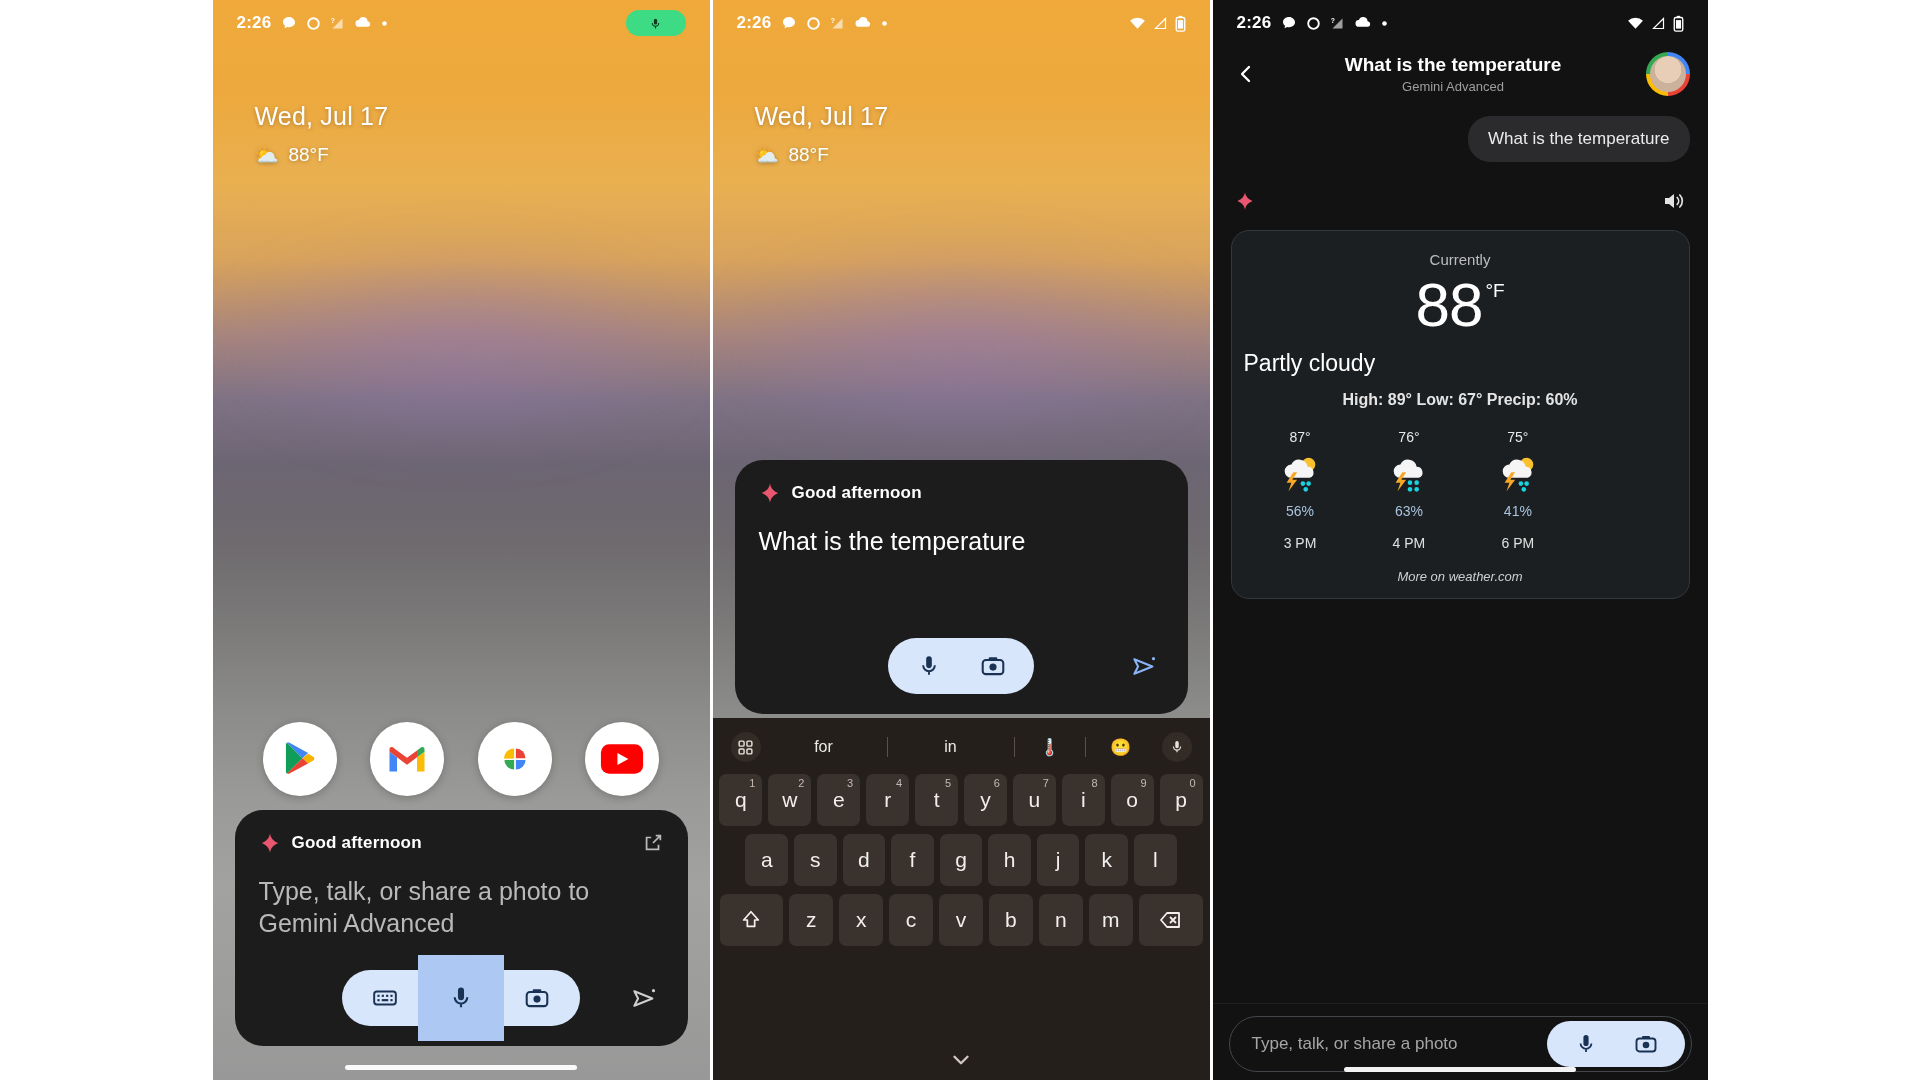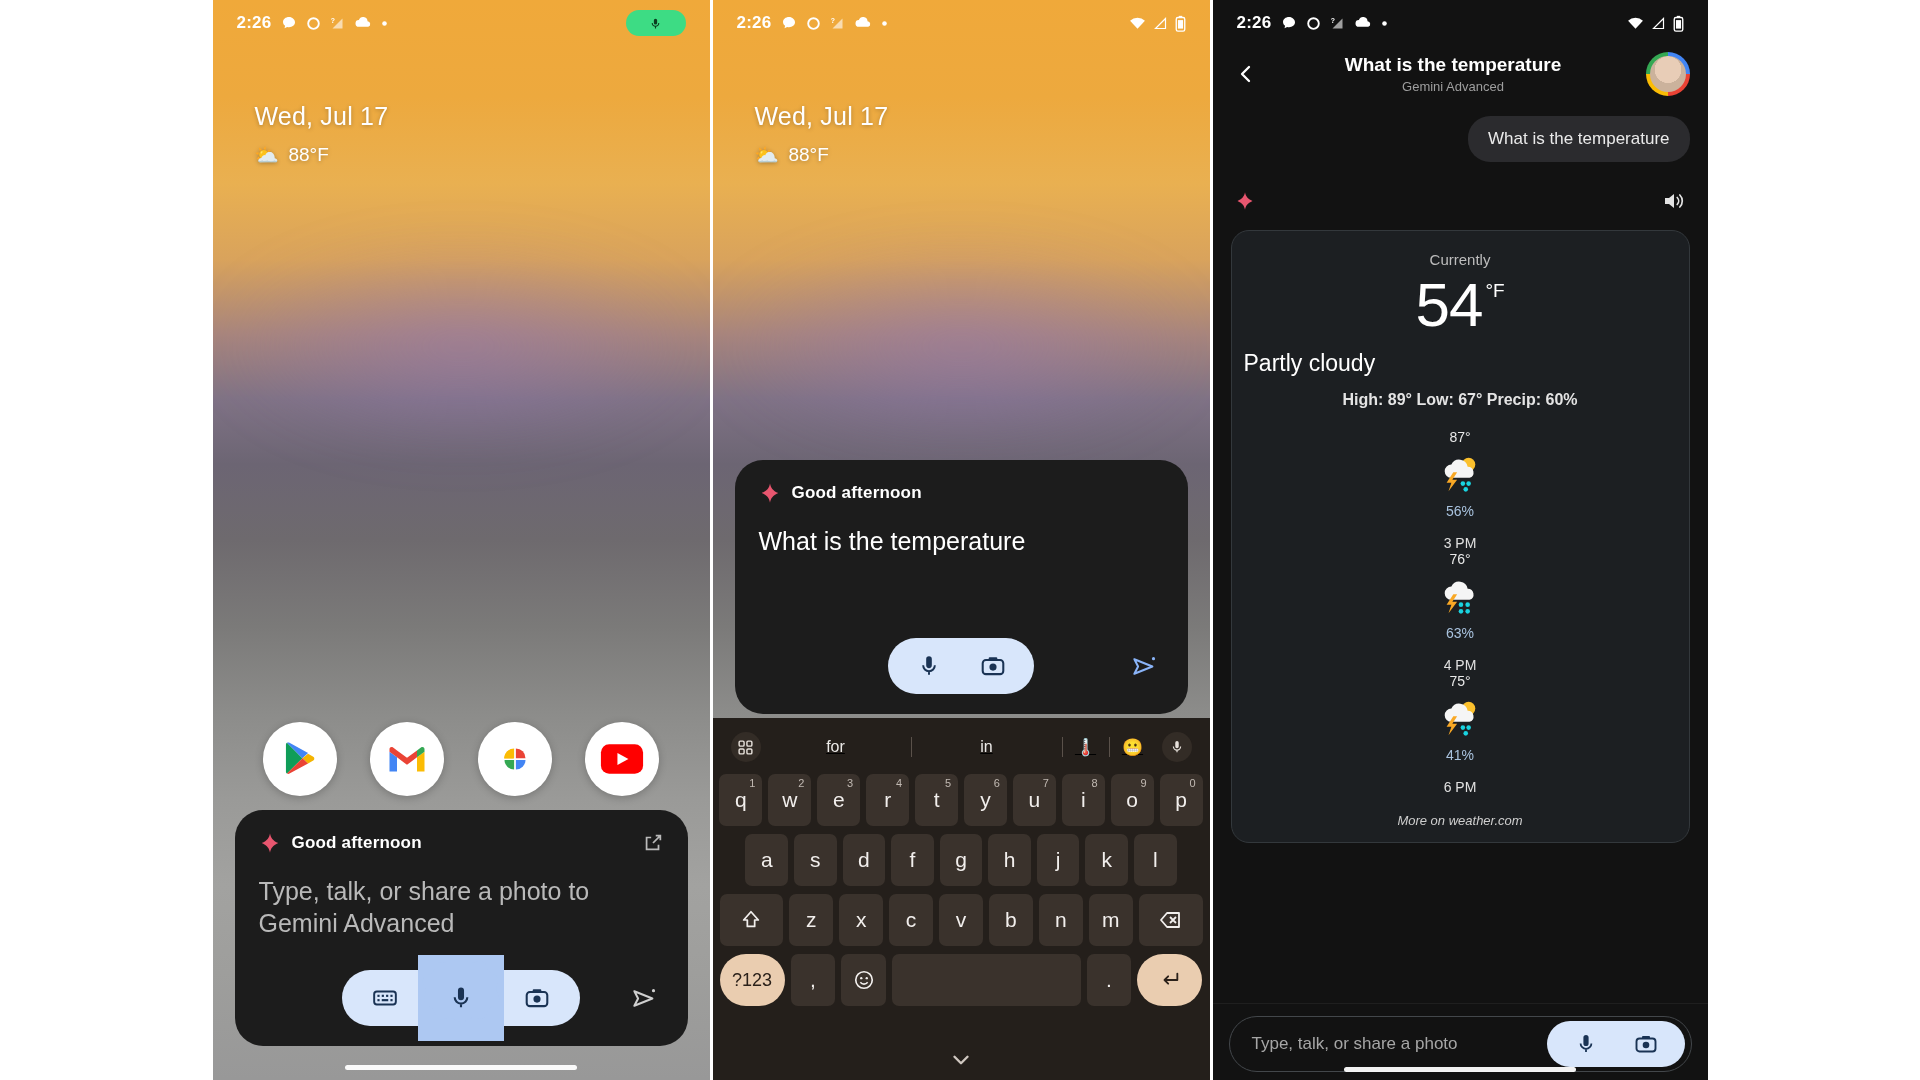--- a/index.html
+++ b/index.html
@@ -189,22 +189,21 @@
     left:0; right:0; bottom:0;
     height: 362px;
     background:#241f1b;
     padding: 6px 4px 0;
     display:flex; flex-direction:column;
   }
   .kb-sugg {
     height: 46px;
     display:flex; align-items:center;
     padding: 0 14px;
-    gap: 4px;
-    text-decoration: underline;
+    gap: 16px;
   }
   .kb-grid { width:30px; height:30px; border-radius:50%; background:#332c26; display:flex; align-items:center; justify-content:center; flex:0 0 auto;}
   .kb-sugg-word {
     flex:1 1 0; text-align:center; color:#eceae8; font-size:16px;
   }
   .kb-sep { width:1px; height:20px; background:#5a514a; }
   .kb-emoji { width:38px; text-align:center; font-size:17px; }
   .kb-mic-btn { width:30px; height:30px; border-radius:50%; background:#332c26; display:flex; align-items:center; justify-content:center; margin-left:6px; flex:0 0 auto;}
   .kb-rows { flex:1 1 auto; display:flex; flex-direction:column; justify-content:flex-start; gap:8px; padding: 4px 3px 0;}
   .kb-row { display:flex; gap:6px; justify-content:center; }
@@ -280,21 +279,20 @@
   }
   .w-currently { text-align:center; color:#bdbdbd; font-size:15px; }
   .w-temprow { display:flex; align-items:flex-start; justify-content:center; margin-top: 6px; }
   .w-temp { color:#fff; font-size:62px; font-weight:400; line-height:1; letter-spacing:-1px; }
   .w-unit { color:#fff; font-size:19px; font-weight:500; margin-top:6px; margin-left:3px; }
   .w-cond { color:#fff; font-size:23px; font-weight:500; margin-top: 14px; }
   .w-hl { text-align:center; color:#e4e4e4; font-size:16px; font-weight:600; margin-top: 14px; }
   .w-hours {
     display:flex; margin-top: 20px; overflow:hidden;
     padding: 0 2px;
-    flex-direction: column;
   }
   .w-hour { flex: 0 0 25.4%; text-align:center; }
   .w-h-temp { color:#e9e9e9; font-size:14px; }
   .w-h-ic { height: 52px; display:flex; align-items:center; justify-content:center; margin: 4px 0 2px;}
   .w-h-pc { color:#a9c3df; font-size:14px; }
   .w-h-time { color:#e0e0e0; font-size:14px; margin-top: 16px; }
   .w-more { text-align:center; color:#cfcfcf; font-size:13px; font-style:italic; margin-top: 18px; }
 
   .g-bottom { padding: 12px 16px 8px; border-top: 1px solid #1f1f1f;}
   .g-inputbar {
@@ -625,39 +623,20 @@
               <span class="key">n</span>
               <span class="key">m</span>
               <span id="kbrow3mid" style="display:contents"></span>
           <span class="key wide">
             <svg width="24" height="24" viewBox="0 0 24 24">
                   <path fill="none" stroke="#f2efed" stroke-width="1.8" stroke-linejoin="round" d="M8 5h12v14H8L2 12z"></path>
                   <path stroke="#f2efed" stroke-width="1.8" d="m11 9 6 6m0-6-6 6"></path>
                 </svg>
           </span>
         </div>
-        <div class="kb-row r4">
-          <span class="key sym">?123</span>
-          <span class="key">,</span>
-          <span class="key">
-            <svg width="22" height="22" viewBox="0 0 24 24">
-                  <circle cx="12" cy="12" r="9" fill="none" stroke="#f2efed" stroke-width="1.8"></circle>
-                  <circle cx="9" cy="10" r="1.3" fill="#f2efed"></circle>
-                  <circle cx="15" cy="10" r="1.3" fill="#f2efed"></circle>
-                  <path fill="none" stroke="#f2efed" stroke-width="1.7" d="M8 14.5c1.1 1.4 2.4 2 4 2s2.9-.6 4-2"></path>
-                </svg>
-          </span>
-          <span class="key space"></span>
-          <span class="key">.</span>
-          <span class="key enter">
-            <svg width="22" height="22" viewBox="0 0 24 24">
-                  <path fill="none" stroke="#2b211a" stroke-width="2" stroke-linejoin="round" stroke-linecap="round" d="M20 5v7H6m0 0 4-4m-4 4 4 4"></path>
-                </svg>
-          </span>
-        </div>
       </div>
       <div class="kb-foot">
         <svg width="26" height="26" viewBox="0 0 24 24">
               <path fill="none" stroke="#cfc7c0" stroke-width="2.2" stroke-linecap="round" stroke-linejoin="round" d="m6 9 6 6 6-6"></path>
             </svg>
       </div>
     </div>
   </div>
 
   <div class="phone p3">
@@ -739,21 +718,21 @@
             <svg width="24" height="24" viewBox="0 0 24 24">
                   <path fill="#e3e3e3" d="M4 9v6h4l5 4V5L8 9z"></path>
                   <path fill="none" stroke="#e3e3e3" stroke-width="1.7" stroke-linecap="round" d="M16.2 8.5a5 5 0 0 1 0 7M18.8 6a8.5 8.5 0 0 1 0 12"></path>
                 </svg>
           </span>
         </div>
 
         <div class="wcard">
           <div class="w-currently">Currently</div>
           <div class="w-temprow">
-            <span class="w-temp">54</span>
+            <span class="w-temp">88</span>
             <span class="w-unit">°F</span>
           </div>
           <div class="w-cond">Partly cloudy</div>
           <div class="w-hl">High: 89°  Low: 67°  Precip: 60%</div>
           <div class="w-hours" id="hourlyrow">
                 <div class="w-hour">
                   <div class="w-h-temp">87°</div>
                   <div class="w-h-ic">
                     <svg width="46" height="44" viewBox="0 0 48 46">
                       <circle cx="33" cy="12" r="7" fill="#fbc02d"></circle>

